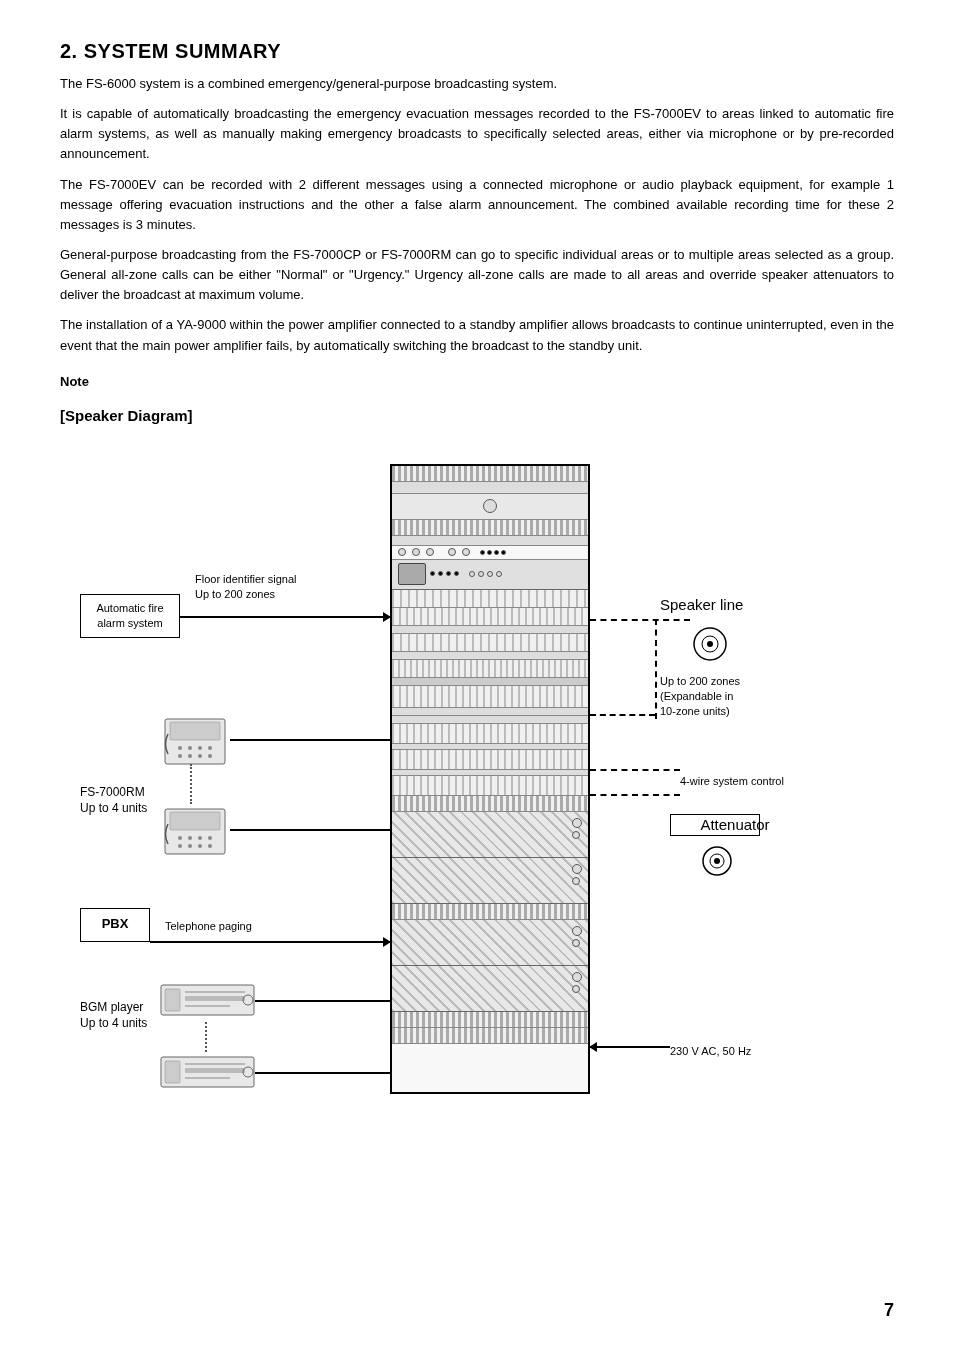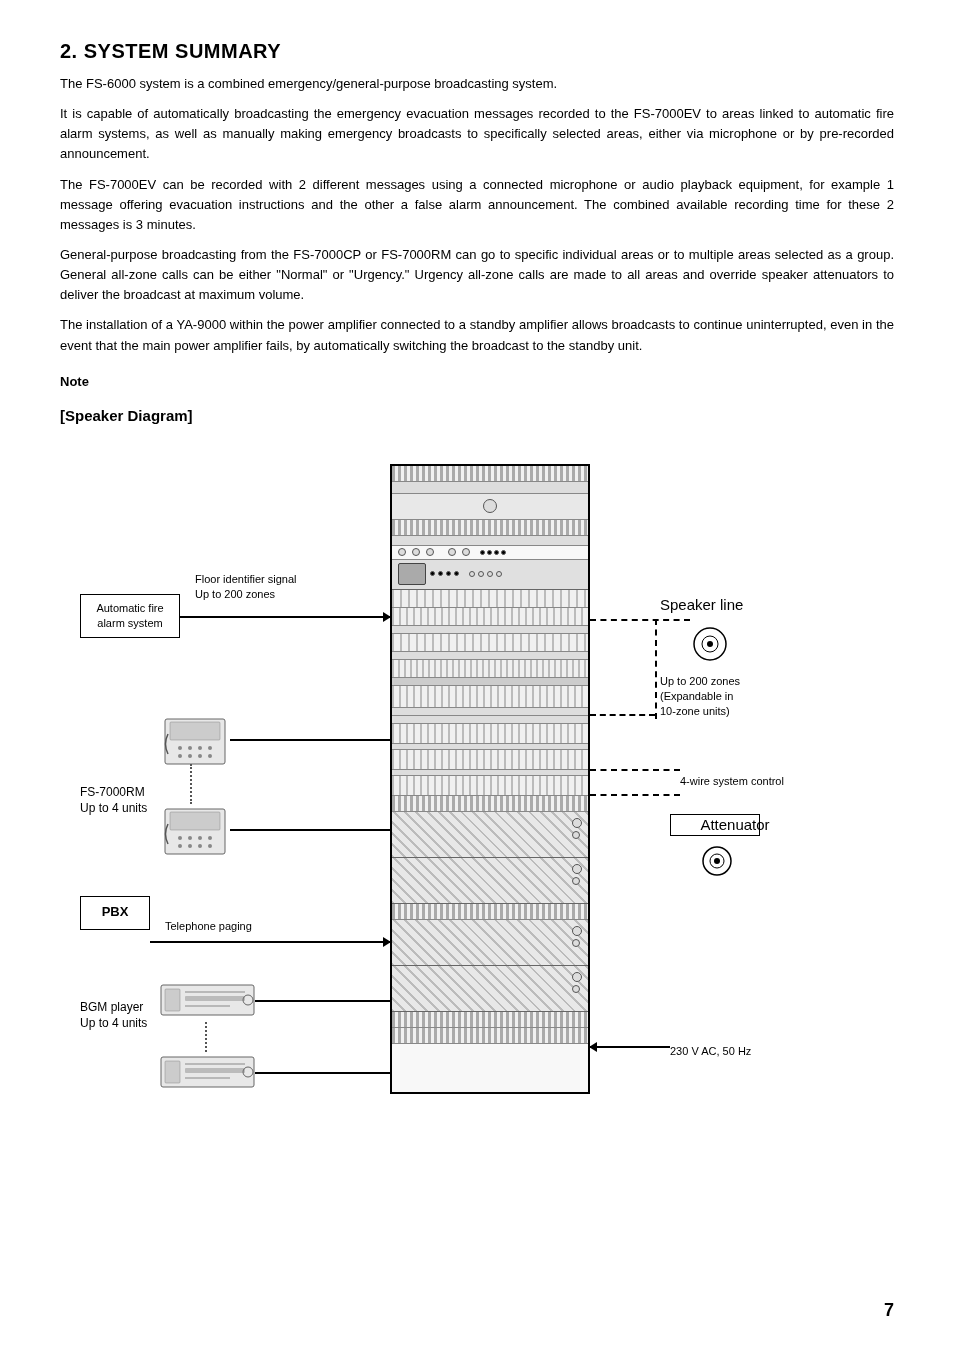--- a/index.html
+++ b/index.html
@@ -396,21 +396,21 @@
     <circle cx="30" cy="34" r="2" fill="#888"></circle>
     <circle cx="40" cy="34" r="2" fill="#888"></circle>
     <circle cx="50" cy="34" r="2" fill="#888"></circle>
     <circle cx="20" cy="42" r="2" fill="#888"></circle>
     <circle cx="30" cy="42" r="2" fill="#888"></circle>
     <circle cx="40" cy="42" r="2" fill="#888"></circle>
     <circle cx="50" cy="42" r="2" fill="#888"></circle>
     <path d="M 8 20 Q 3 30 8 40" fill="none" stroke="#555" stroke-width="1.5"></path>
   </svg>
 
-  <div class="diag-box" style="left:20px; top:452px; width:70px; height:34px; font-size:13px; font-weight:bold;">
+  <div class="diag-box" style="left:20px; top:464px; width:70px; height:34px; font-size:13px; font-weight:bold;">
     <span>PBX</span>
   </div>
 
   <div class="diag-label" style="left:105px; top:475px; font-size:11px; white-space:nowrap;">
     <span>Telephone paging</span>
   </div>
 
   <div class="arrow-right" style="left:90px; top:497px; width:240px;"></div>
 
   <div class="diag-label" style="left:20px; top:555px; font-size:12px; line-height:1.4;">

